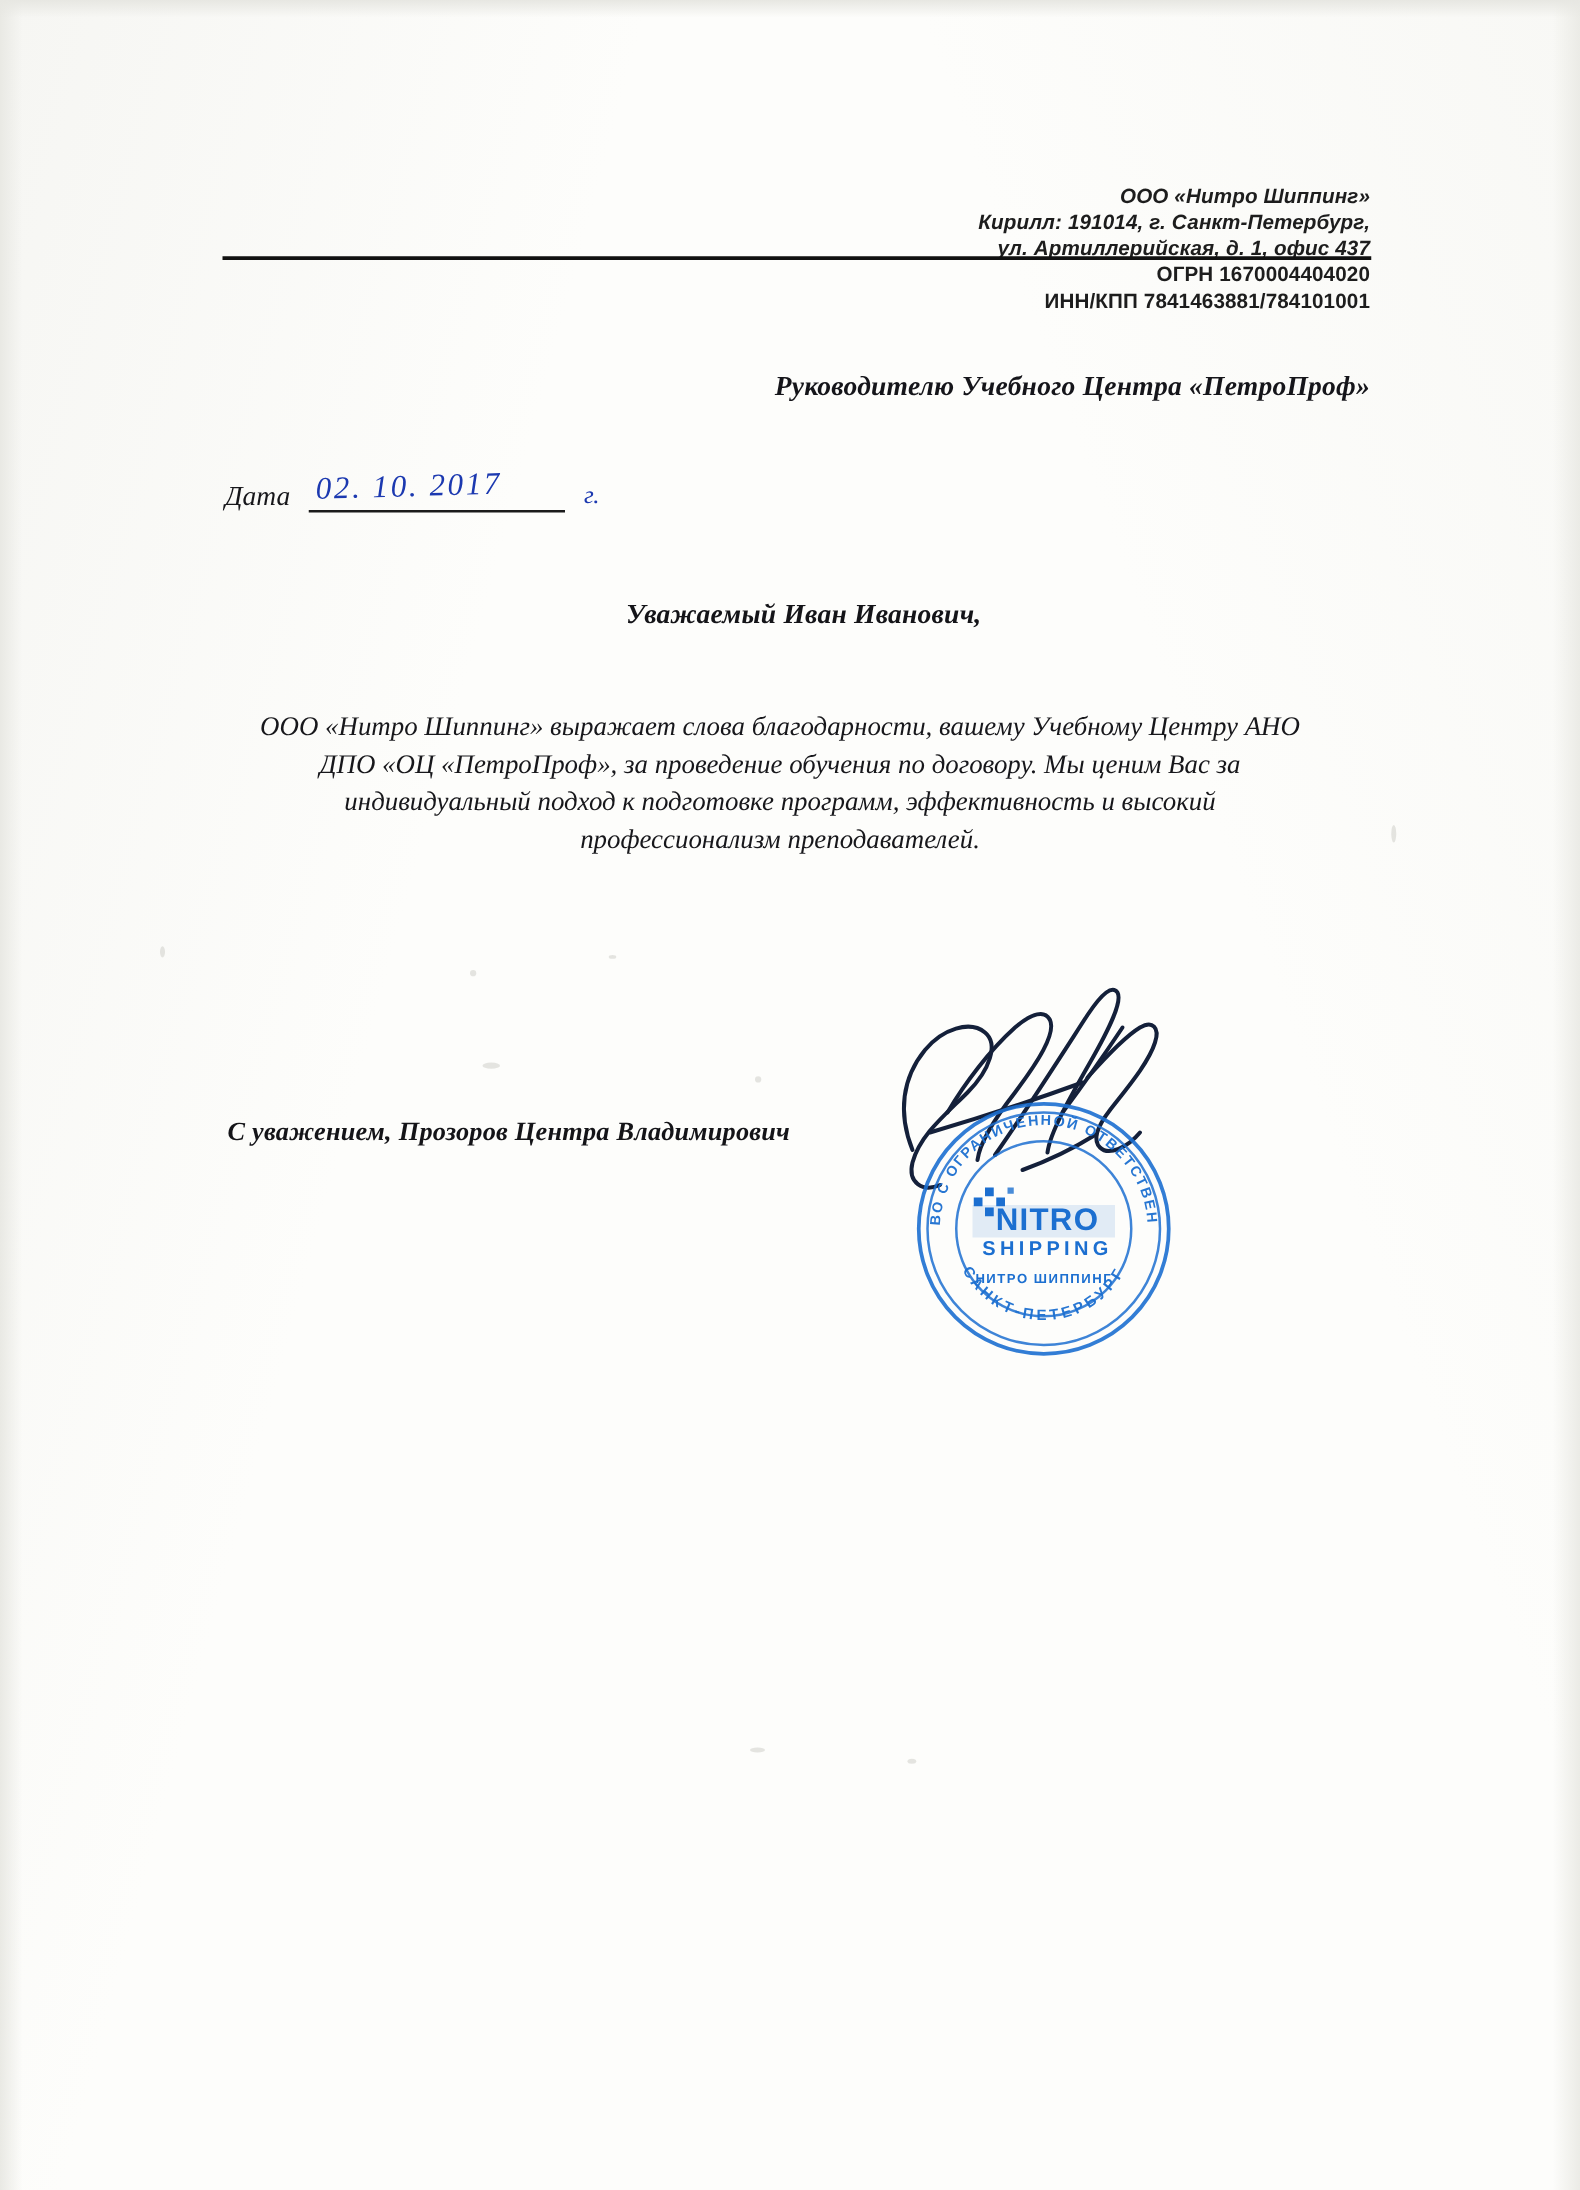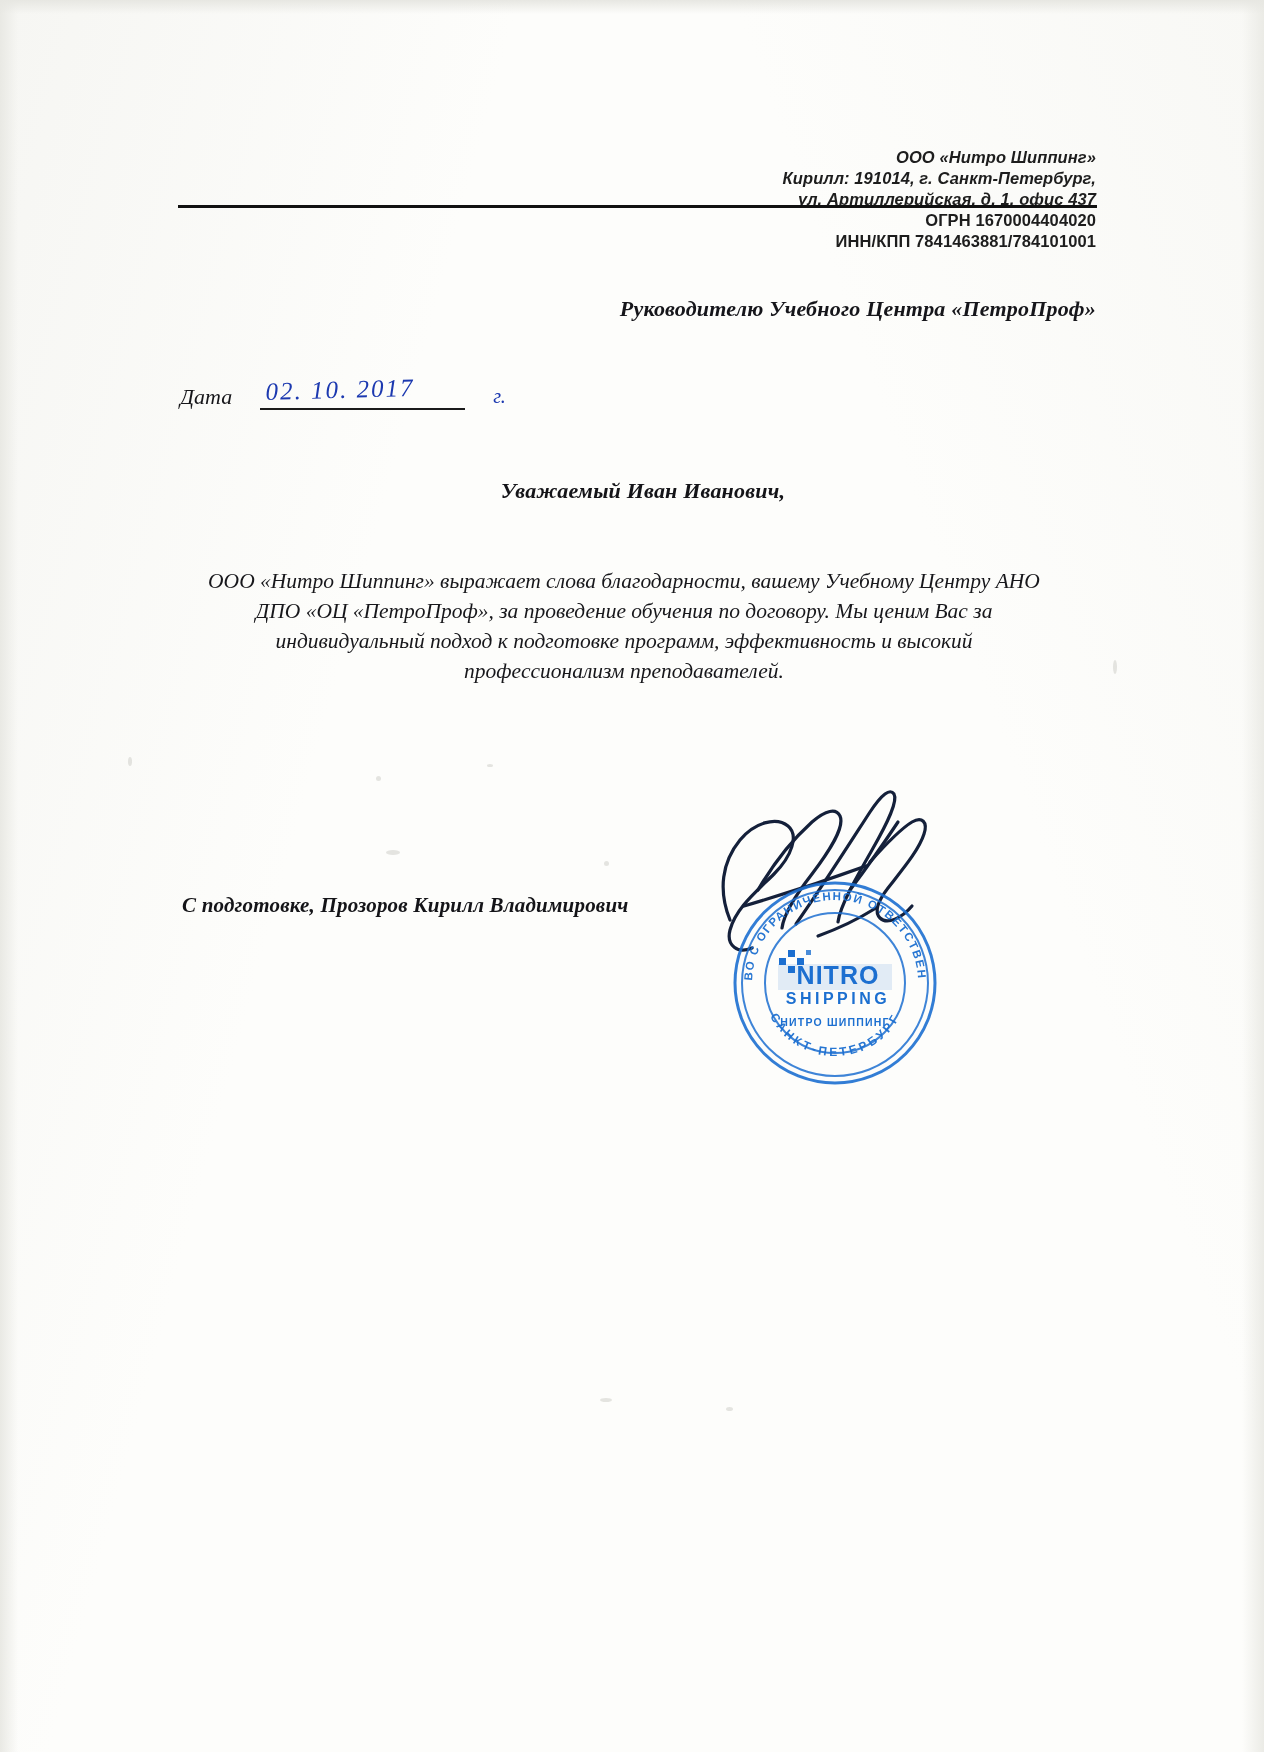--- a/index.html
+++ b/index.html
@@ -89,21 +89,21 @@
     margin-top: 24px;
   }
 
   
   .date-row {
     position: absolute;
     left: 180px;
     top: 378px;
     display: flex;
     align-items: flex-end;
-    gap: 28px;
+    gap: 15px;
   }
   .date-label {
     font-family: "Liberation Serif", serif;
     font-style: italic;
     font-size: 22px;
     color: #16161a;
   }
   .date-value-wrap {
     position: relative;
     width: 205px;
@@ -228,21 +228,21 @@
     <span class="date-value-wrap">
       <span class="date-value">02. 10. 2017</span>
     </span>
     <span class="date-suffix">г.</span>
   </div>
 
   <div class="salutation">Уважаемый Иван Иванович,</div>
 
   <div class="para para-1">ООО «Нитро Шиппинг» выражает слова благодарности, вашему Учебному Центру АНО ДПО «ОЦ «ПетроПроф», за проведение обучения по договору. Мы ценим Вас за индивидуальный подход к подготовке программ, эффективность и высокий профессионализм преподавателей.</div>
 
-  <div class="signoff">С подготовке, Прозоров Кирилл Владимирович</div>
+  <div class="signoff">С уважением, Прозоров Центра Владимирович</div>
 
   <div class="signature">
     <svg width="250" height="210" viewBox="0 0 250 210" fill="none" xmlns="http://www.w3.org/2000/svg">
       <g stroke="#14203a" stroke-width="3.2" stroke-linecap="round" stroke-linejoin="round" fill="none">
         <path d="M30 150 C18 120 22 92 40 70 C54 53 76 46 88 56 C99 65 92 86 74 104 C56 122 36 138 30 160 C26 176 38 184 52 178"></path>
         <path d="M58 120 C72 96 92 70 112 52 C126 40 136 38 140 46 C145 57 130 80 112 104 C98 122 84 142 82 158"></path>
         <path d="M96 154 C120 120 148 76 170 42 C182 24 190 18 194 24 C198 31 188 52 172 80 C156 108 140 136 138 152"></path>
         <path d="M150 120 C168 96 186 70 198 52"></path>
         <path d="M170 92 C186 74 202 58 212 52 C222 46 228 52 224 64 C219 80 202 100 188 118 C178 131 174 142 180 148 C187 155 202 148 212 136"></path>
         <path d="M44 136 C78 126 122 112 166 96"></path>

